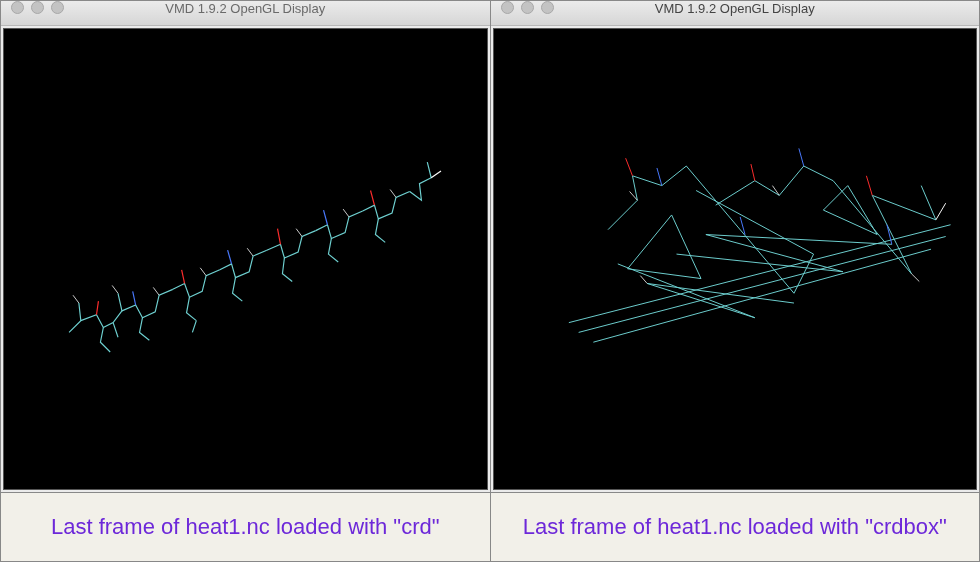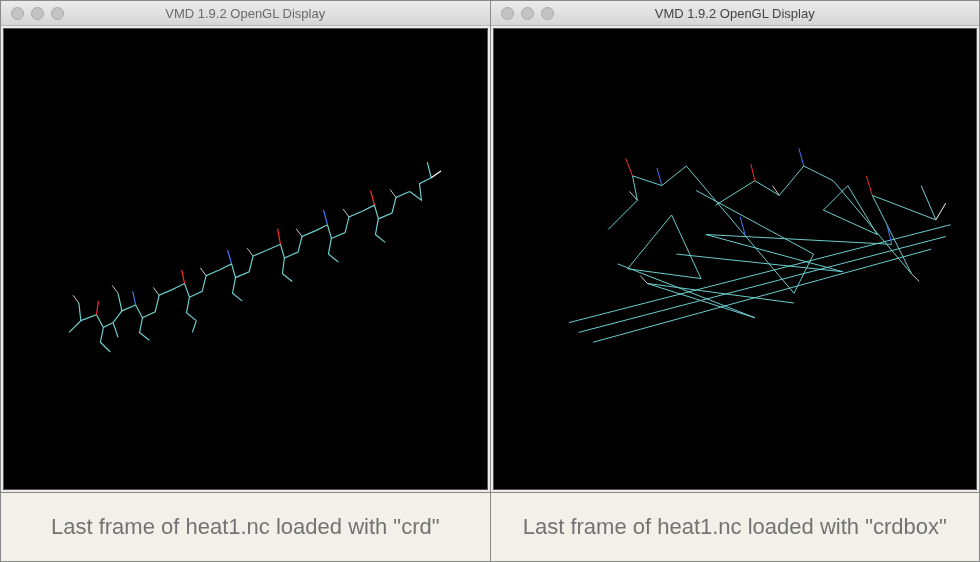--- a/index.html
+++ b/index.html
@@ -31,21 +31,21 @@
       display: flex;
       flex-direction: column;
       background: #ebebeb;
       border-bottom: 1px solid #888;
     }
     .titlebar {
       height: 24px;
       background: linear-gradient(to bottom, #ebebeb, #d6d6d6);
       border-bottom: 1px solid #b8b8b8;
       display: flex;
-      align-items: center;
+      align-items: flex-start;
       position: relative;
       flex-shrink: 0;
     }
     .traffic-lights {
       display: flex;
       gap: 7px;
       padding-left: 10px;
     }
     .traffic-light {
       width: 11px;
@@ -76,21 +76,21 @@
       top: 0; left: 0;
       width: 100%;
       height: 100%;
     }
     .caption {
       height: 68px;
       display: flex;
       align-items: center;
       justify-content: center;
       font-size: 22px;
-      color: #737373;
+      color: #6d28d9;
       text-align: center;
       padding: 0 12px;
       background: #f2f0e9;
       line-height: 1.25;
     }
   </style>
 </head>
 <body>
 
 <div class="container">

